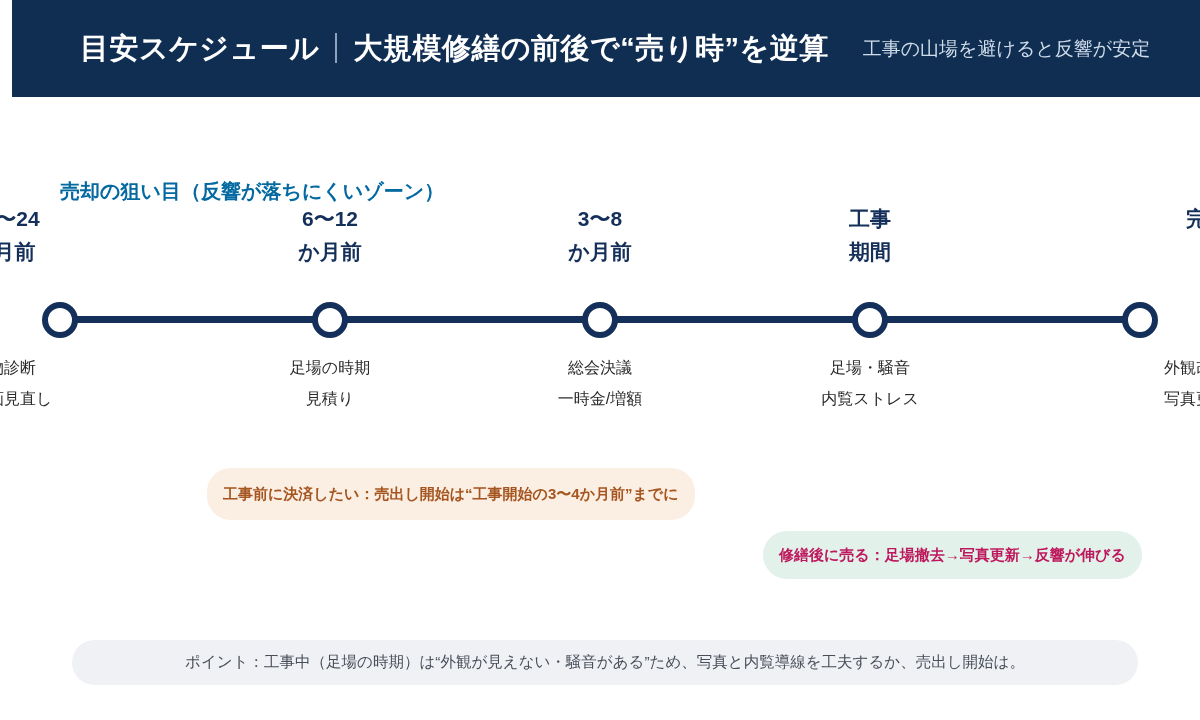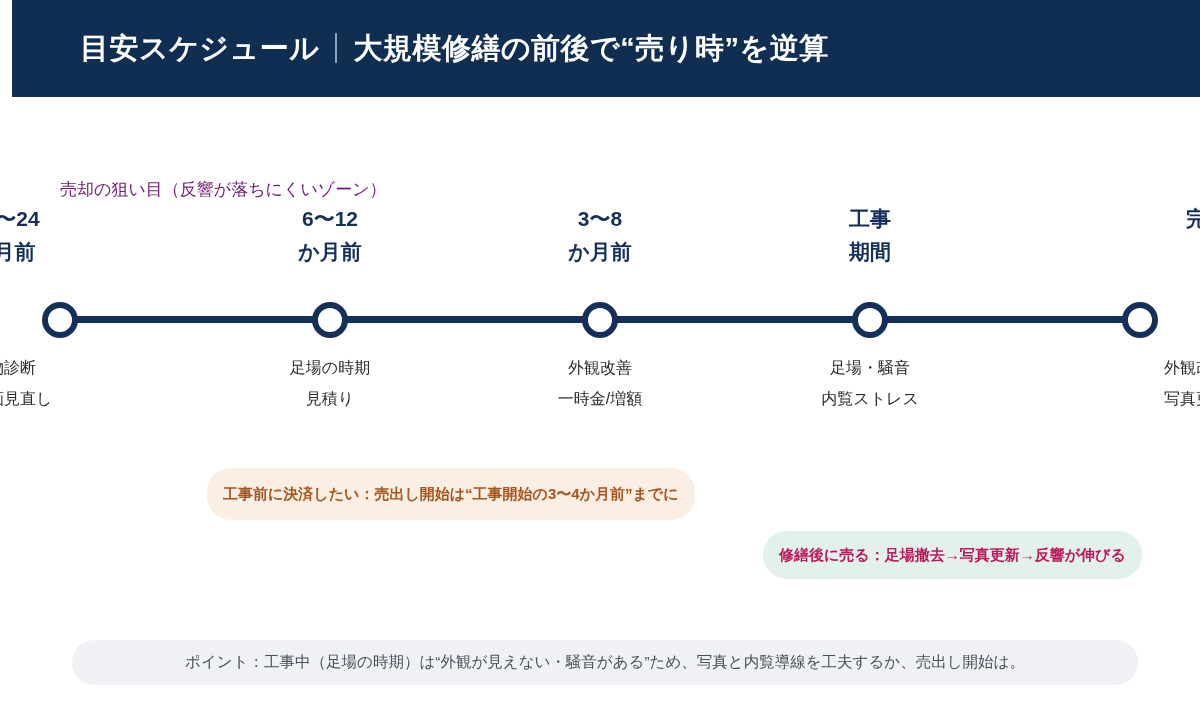--- a/index.html
+++ b/index.html
@@ -49,23 +49,23 @@
     font-weight: normal;
     margin-left: 34px;
     white-space: nowrap;
   }
 
   
   .zone-note {
     position: absolute;
     left: 60px;
     top: 178px;
-    font-size: 17px;
-    font-weight: normal;
-    color: #701a75;
+    font-size: 20px;
+    font-weight: bold;
+    color: #0369a1;
     white-space: nowrap;
   }
 
   
   .timeline {
     position: absolute;
     left: 0;
     top: 0;
     width: 1200px;
     height: 720px;
@@ -181,20 +181,21 @@
     box-sizing: border-box;
   }
 </style>
 </head>
 <body>
 
 <div class="header">
   <div class="header-title">
     <span>目安スケジュール</span><span class="header-sep"></span><span>大規模修繕の前後で“売り時”を逆算</span>
   </div>
+  <div class="header-subtitle">工事の山場を避けると反響が安定</div>
 </div>
 
 <div class="zone-note">売却の狙い目（反響が落ちにくいゾーン）</div>
 
 <div class="timeline">
   <div class="track"></div>
 
   <div class="milestone edge-left" style="left:60px">
     <div class="ms-period">12〜24
 か月前</div>
@@ -208,21 +209,21 @@
 か月前</div>
     <div class="ms-node"></div>
     <div class="ms-desc">足場の時期
 見積り</div>
   </div>
 
   <div class="milestone" style="left:600px">
     <div class="ms-period">3〜8
 か月前</div>
     <div class="ms-node"></div>
-    <div class="ms-desc">外観改善
+    <div class="ms-desc">総会決議
 一時金/増額</div>
   </div>
 
   <div class="milestone" style="left:870px">
     <div class="ms-period">工事
 期間</div>
     <div class="ms-node"></div>
     <div class="ms-desc">足場・騒音
 内覧ストレス</div>
   </div>

